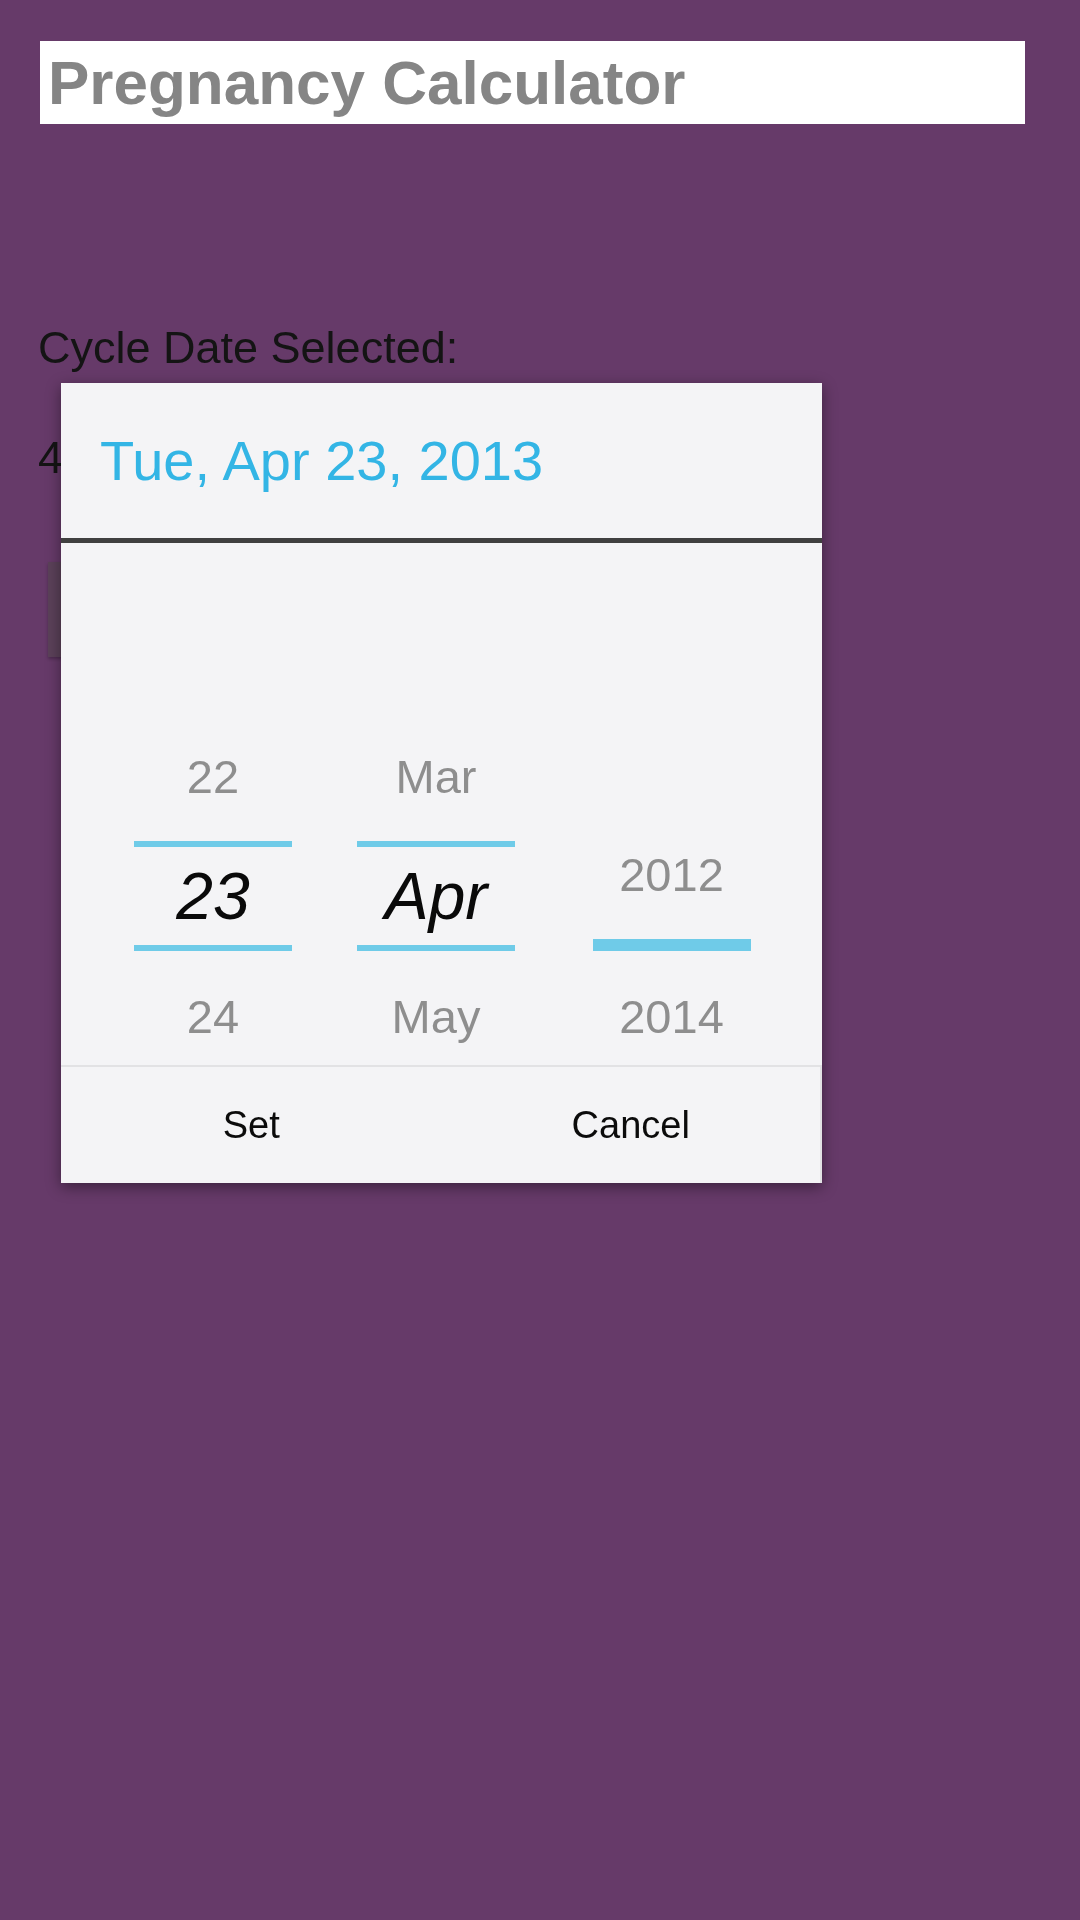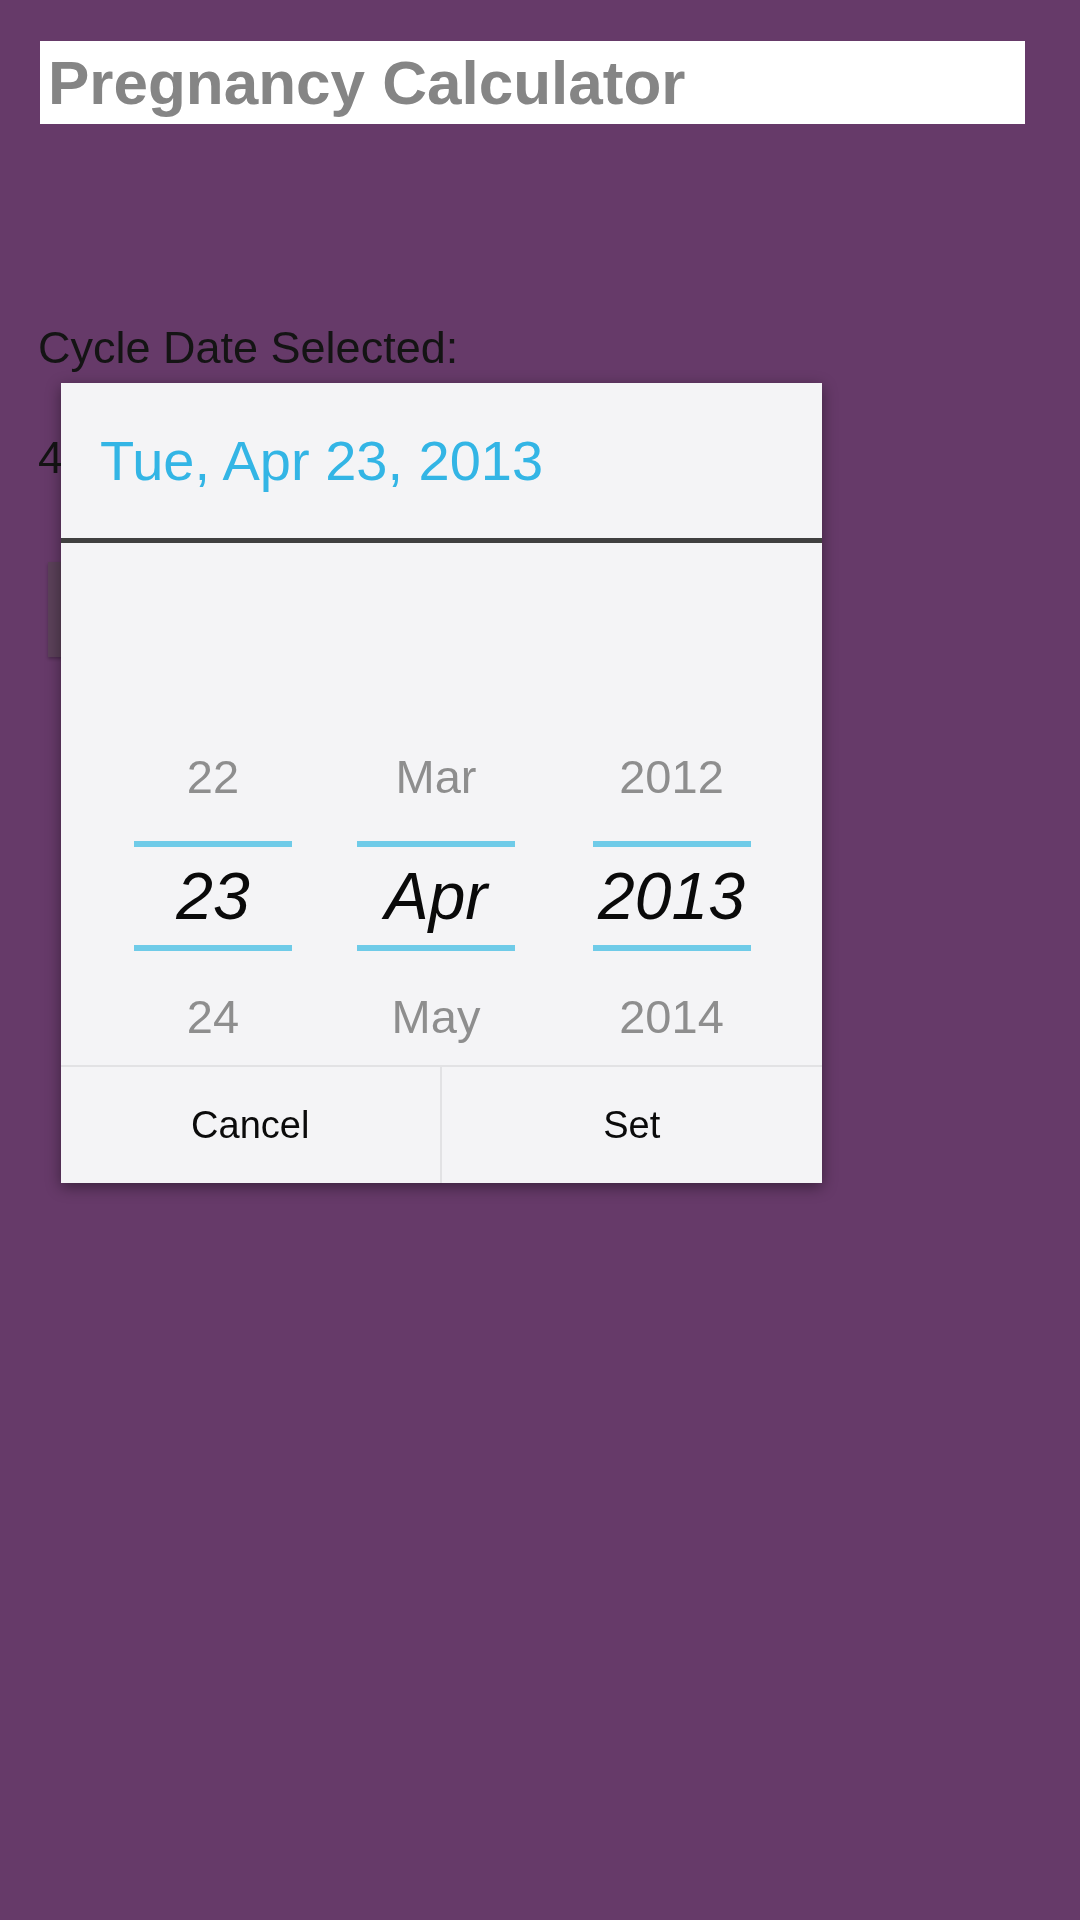--- a/index.html
+++ b/index.html
@@ -243,26 +243,25 @@
       <div class="spin-cell current">Apr</div>
       <div class="spin-divider"></div>
       <div class="spin-gap-bot"></div>
       <div class="spin-cell next">May</div>
     </div>
 
     <div class="spinner year">
       <div class="spin-cell prev">2012</div>
       <div class="spin-gap-top"></div>
       <div class="spin-divider"></div>
-      <div class="spin-cell current">2013</div>
       <div class="spin-divider"></div>
       <div class="spin-gap-bot"></div>
       <div class="spin-cell next">2014</div>
     </div>
 
   </div>
 
   <div id="dialog-buttons">
+    <button class="dlg-btn set">Set</button>
     <button class="dlg-btn cancel">Cancel</button>
-    <button class="dlg-btn set">Set</button>
   </div>
 
 </div>
 
 </body></html>

